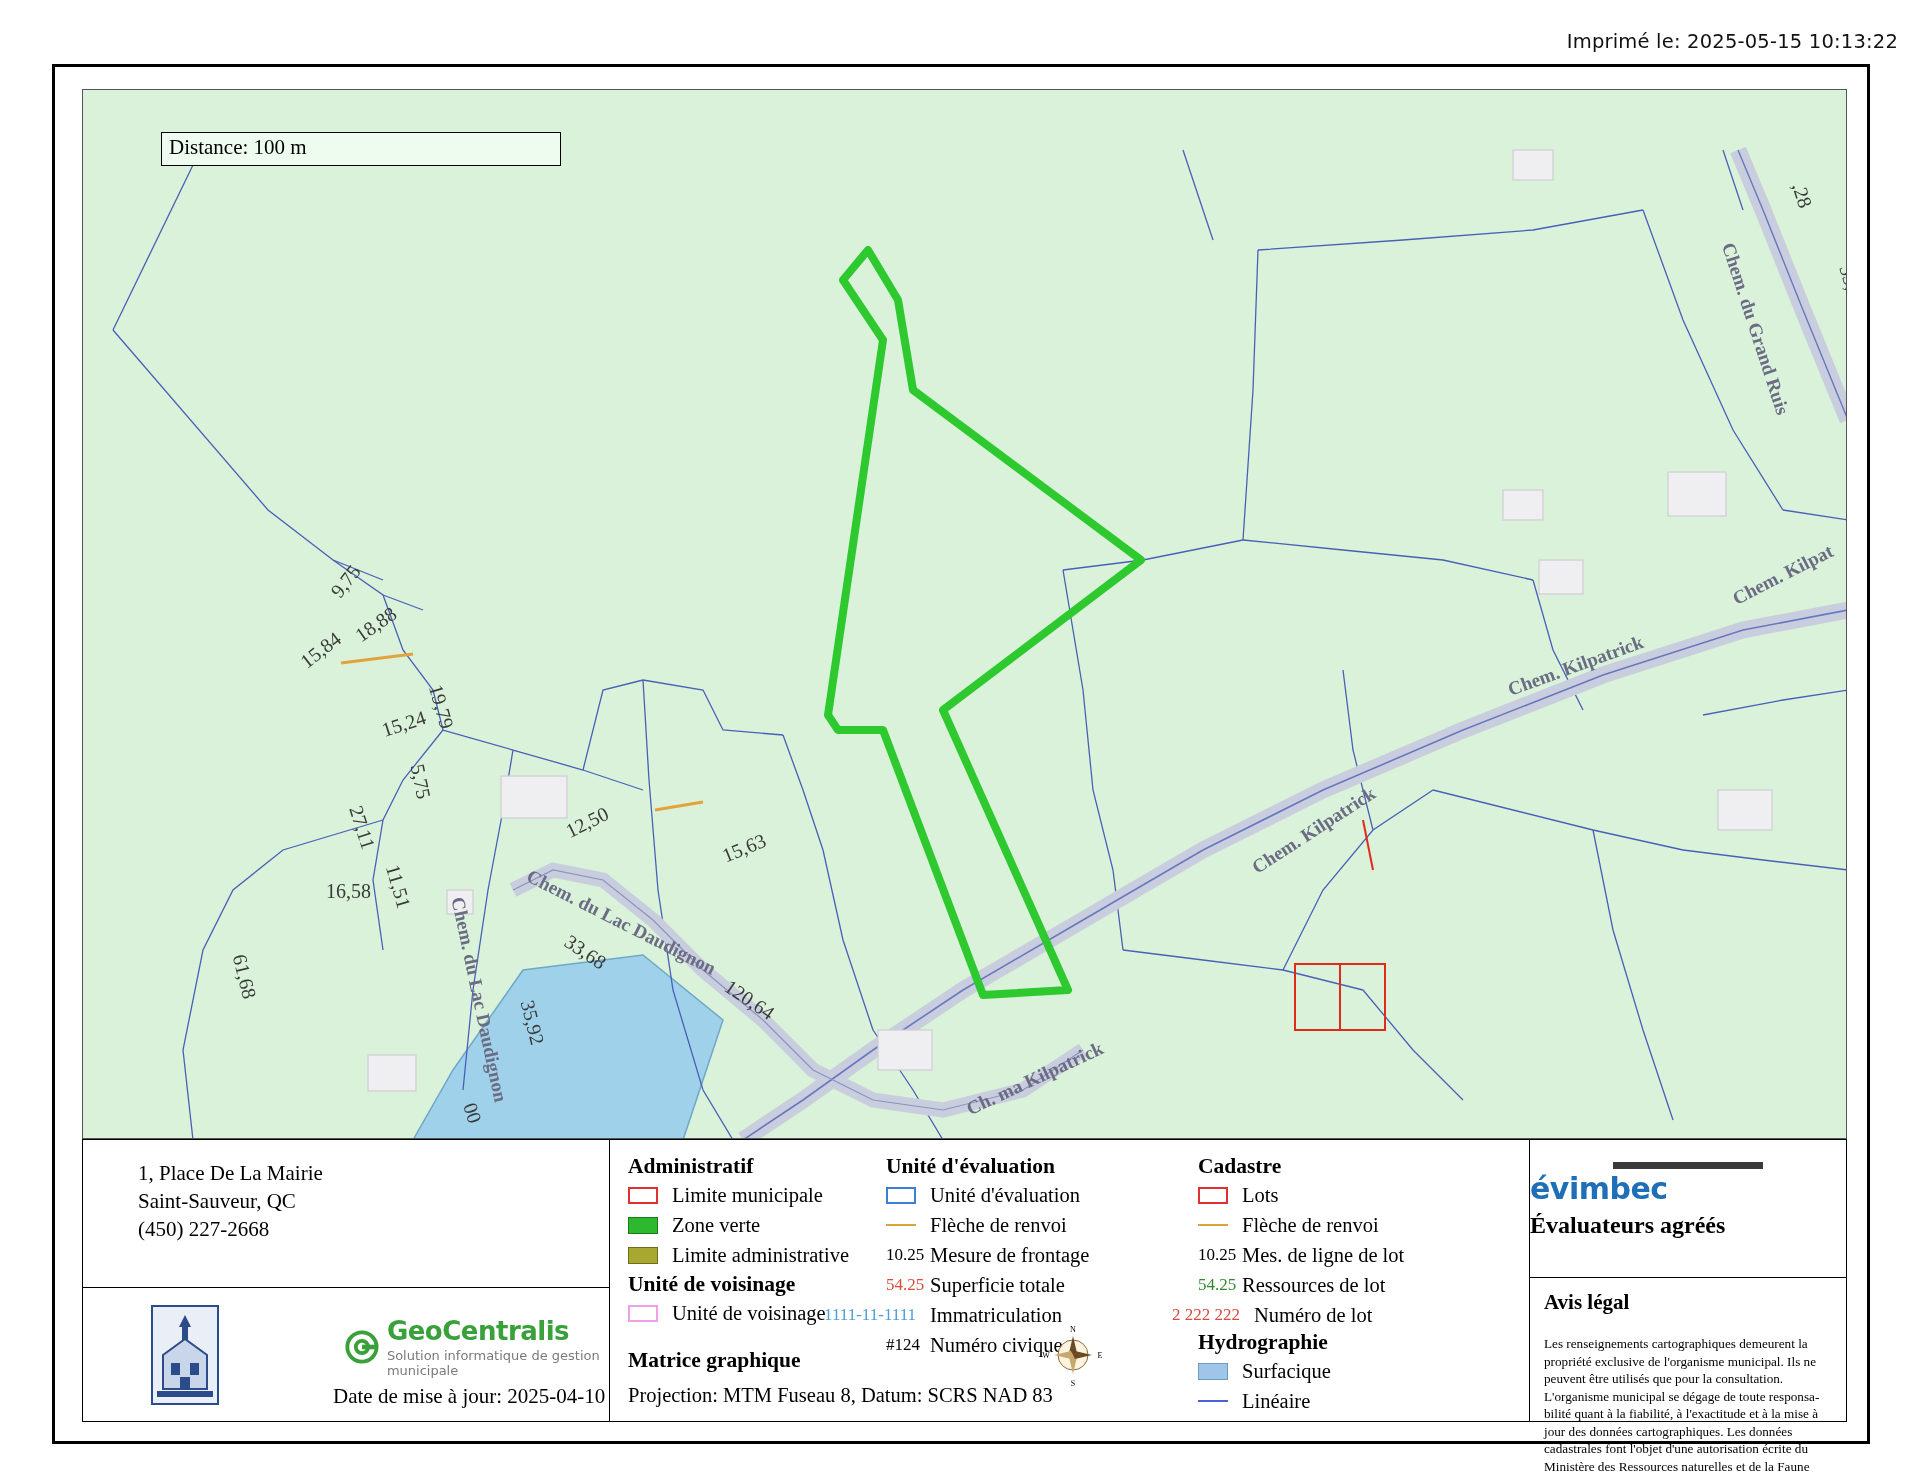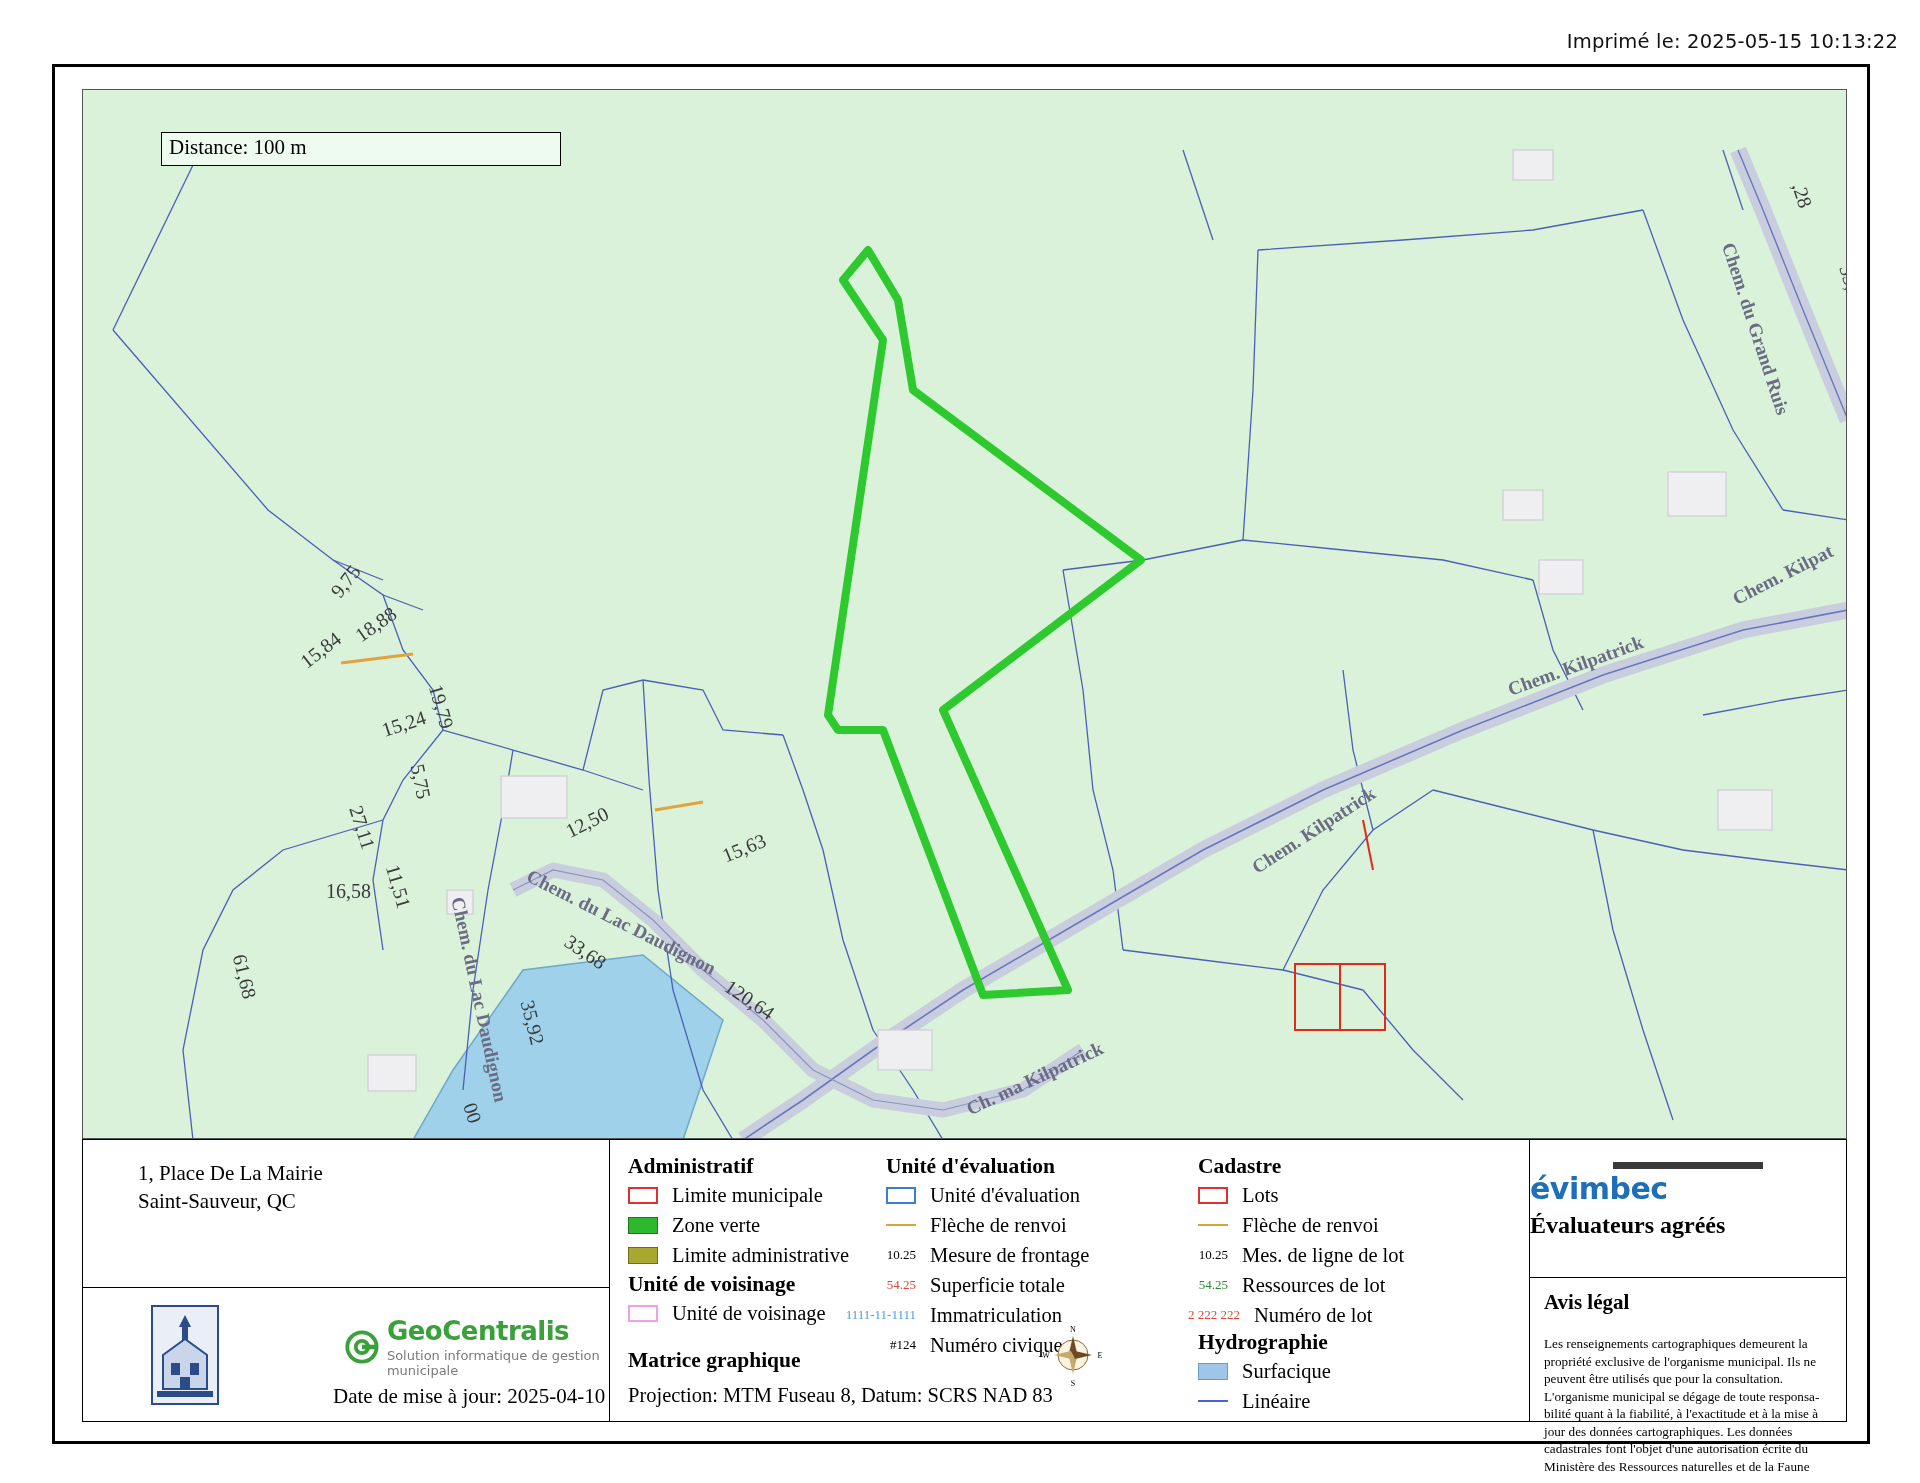--- a/index.html
+++ b/index.html
@@ -184,21 +184,21 @@
     height: 0;
     border-top: 2px solid #000;
     margin-right: 14px;
     flex: none;
   }
   .sw-text {
     width: 30px;
     margin-right: 14px;
     flex: none;
     text-align: right;
-    font-size: 13px;
+    font-size: 17px;
     color: #000;
     white-space: nowrap;
   }
   .sw-text.wide { width: 104px; }
   .lg-label {
     font-size: 20.5px;
     color: #000;
     white-space: nowrap;
   }
 
@@ -392,20 +392,21 @@
       <div class="scalebar"></div>
       <div class="scalebar-label">Distance: 100 m</div>
     </div>
 
     <div class="legend">
 
       <div class="col col-muni">
         <div class="muni-top">
           <div class="muni-line">1, Place De La Mairie</div>
           <div class="muni-line">Saint-Sauveur, QC</div>
+          <div class="muni-line">(450) 227-2668</div>
         </div>
         <div class="muni-bottom">
           <svg class="crest" viewBox="0 0 68 100">
             <rect x="1" y="1" width="66" height="98" fill="#e9eef7" stroke="#2b4b8a" stroke-width="2"></rect>
             <path d="M 34 10 L 40 22 L 28 22 Z" fill="#2b4b8a"></path>
             <rect x="31" y="22" width="6" height="14" fill="#2b4b8a"></rect>
             <path d="M 12 50 L 34 34 L 56 50 L 56 84 L 12 84 Z" fill="#c9d6ea" stroke="#2b4b8a" stroke-width="2"></path>
             <rect x="20" y="58" width="9" height="12" fill="#2b4b8a"></rect>
             <rect x="39" y="58" width="9" height="12" fill="#2b4b8a"></rect>
             <rect x="29" y="72" width="10" height="12" fill="#2b4b8a"></rect>

